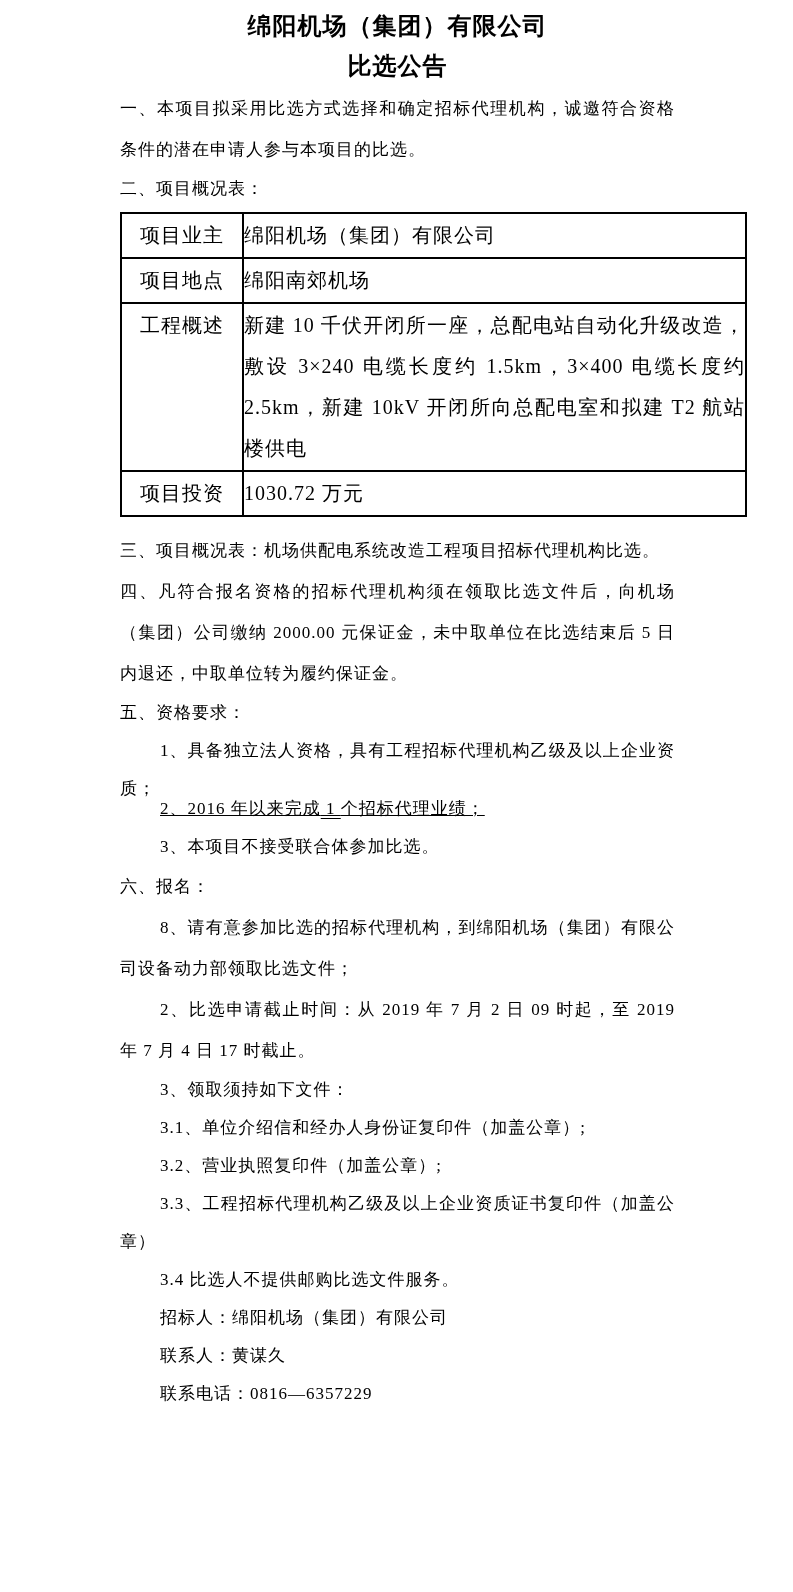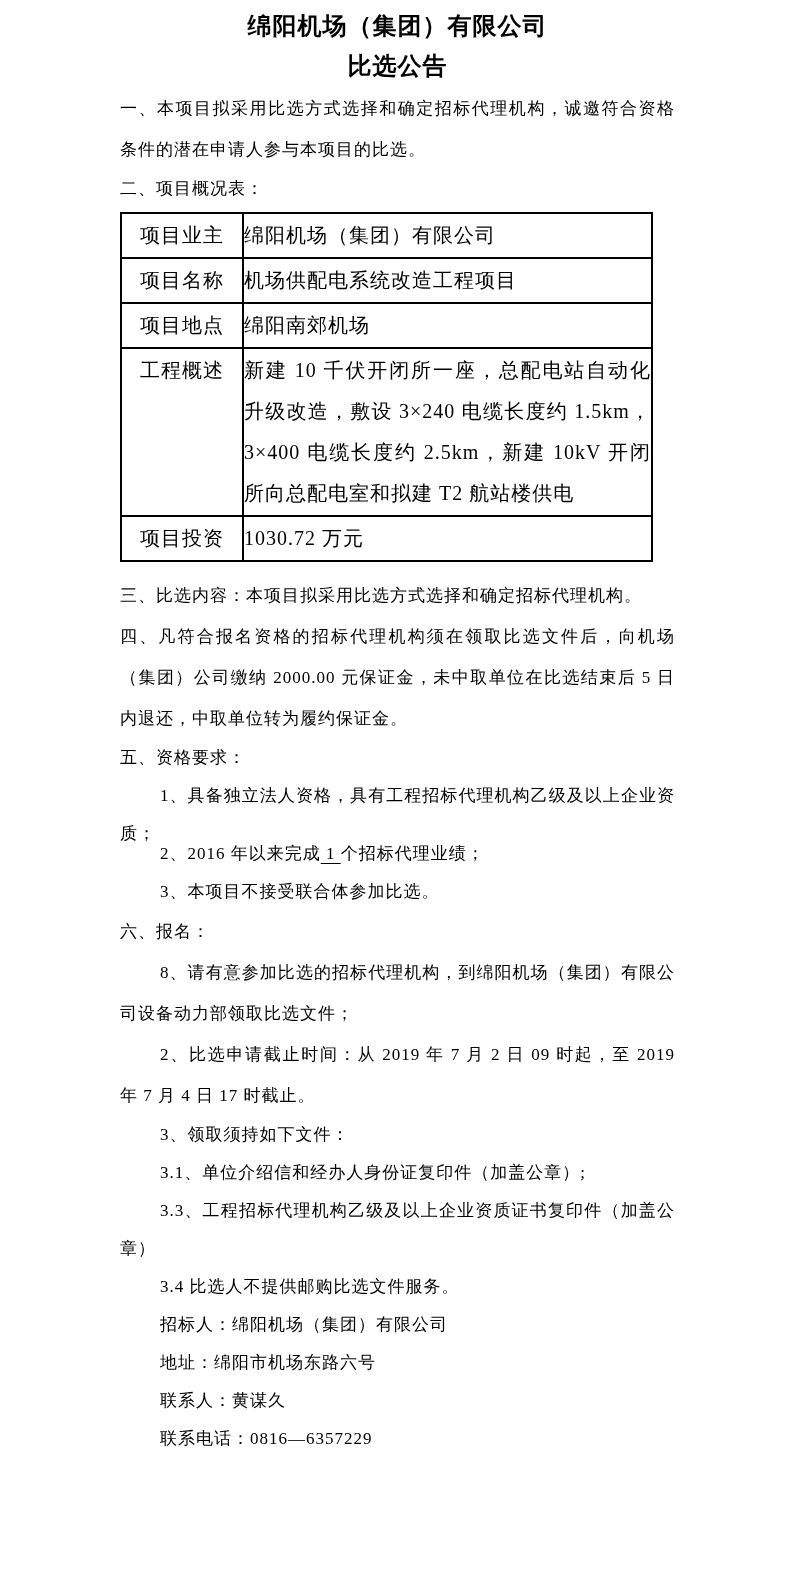--- a/index.html
+++ b/index.html
@@ -29,26 +29,26 @@
   
   .p {
     font-size: 17px;
     letter-spacing: 1px;
     text-align: justify;
     margin: 0;
   }
   .lh41 { line-height: 41px; }
   .lh38 { line-height: 38px; }
   .ind  { text-indent: 40px; }
-  .tight { margin-top: -18px; }
+  .tight { margin-top: -18px; text-decoration: underline; }
   .gap-top { margin-top: 13px; }
   
   table.overview {
     border-collapse: collapse;
-    width: 533px;
+    width: 627px;
     margin-top: 4px;
     table-layout: fixed;
   }
   table.overview td {
     border: 2px solid #000;
     font-size: 20px;
     letter-spacing: 1px;
     line-height: 41px;
     vertical-align: top;
     padding: 1px 0;
@@ -79,53 +79,49 @@
 
   <p class="p lh38">二、项目概况表：</p>
 
   <table class="overview">
     <tbody>
       <tr>
         <td class="cell-label">项目业主</td>
         <td class="cell-value">绵阳机场（集团）有限公司</td>
       </tr>
       <tr>
-        <td class="cell-label">项目名称</td>
-        <td class="cell-value">机场供配电系统改造工程项目</td>
-      </tr>
-      <tr>
         <td class="cell-label">项目地点</td>
         <td class="cell-value">绵阳南郊机场</td>
       </tr>
       <tr>
         <td class="cell-label">工程概述</td>
         <td class="cell-value">新建 10 千伏开闭所一座，总配电站自动化升级改造，敷设 3×240 电缆长度约 1.5km，3×400 电缆长度约 2.5km，新建 10kV 开闭所向总配电室和拟建 T2 航站楼供电</td>
       </tr>
       <tr>
         <td class="cell-label">项目投资</td>
         <td class="cell-value">1030.72 万元</td>
       </tr>
     </tbody>
   </table>
 
-  <p class="p lh41 gap-top">三、比选内容：本项目拟采用比选方式选择和确定招标代理机构。</p>
+  <p class="p lh41 gap-top">三、项目概况表：机场供配电系统改造工程项目招标代理机构比选。</p>
 
   <p class="p lh41">四、凡符合报名资格的招标代理机构须在领取比选文件后，向机场（集团）公司缴纳 2000.00 元保证金，未中取单位在比选结束后 5 日内退还，中取单位转为履约保证金。</p>
 
   <p class="p lh38">五、资格要求：</p>
   <p class="p lh38 ind">1、具备独立法人资格，具有工程招标代理机构乙级及以上企业资质；</p>
   <p class="p lh38 ind tight"><span>2、2016 年以来完成</span><span class="u-num"> 1 </span><span>个招标代理业绩；</span></p>
   <p class="p lh38 ind">3、本项目不接受联合体参加比选。</p>
 
   <p class="p lh41">六、报名：</p>
   <p class="p lh41 ind">8、请有意参加比选的招标代理机构，到绵阳机场（集团）有限公司设备动力部领取比选文件；</p>
   <p class="p lh41 ind">2、比选申请截止时间：从 2019 年 7 月 2 日 09 时起，至 2019 年 7 月 4 日 17 时截止。</p>
   <p class="p lh38 ind">3、领取须持如下文件：</p>
   <p class="p lh38 ind">3.1、单位介绍信和经办人身份证复印件（加盖公章）;</p>
+  <p class="p lh38 ind">3.2、营业执照复印件（加盖公章）;</p>
   <p class="p lh38 ind">3.3、工程招标代理机构乙级及以上企业资质证书复印件（加盖公章）</p>
   <p class="p lh38 ind">3.4 比选人不提供邮购比选文件服务。</p>
 
   <p class="p lh38 ind">招标人：绵阳机场（集团）有限公司</p>
-  <p class="p lh38 ind">地址：绵阳市机场东路六号</p>
   <p class="p lh38 ind">联系人：黄谋久</p>
   <p class="p lh38 ind">联系电话：0816—6357229</p>
 
 </div>
 
 </body></html>

